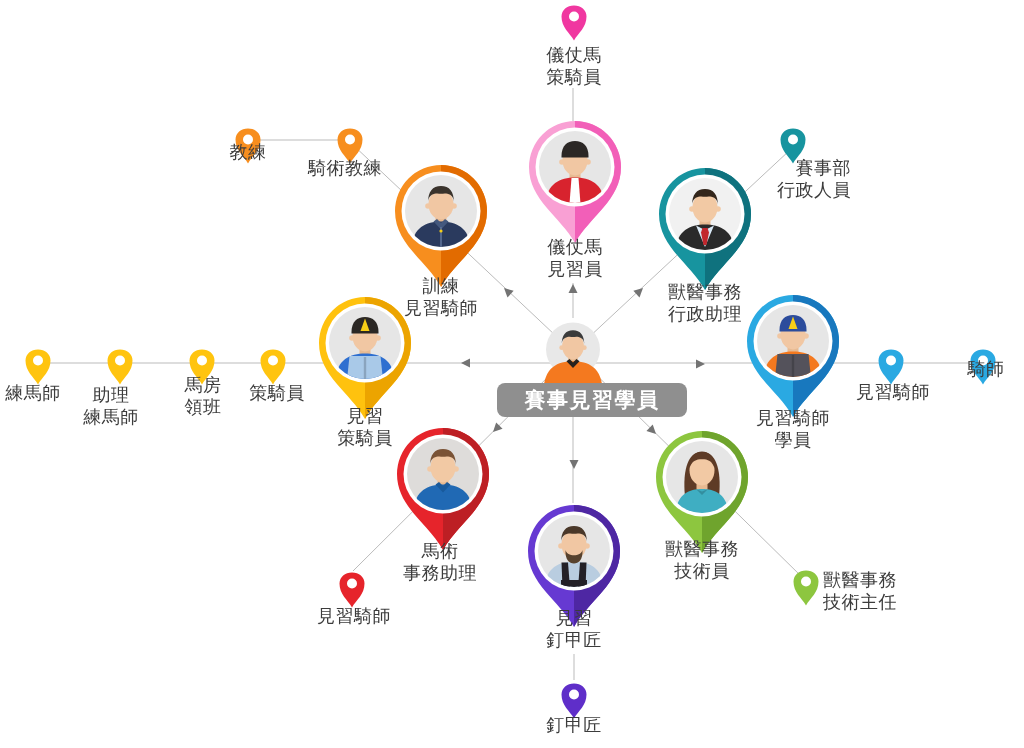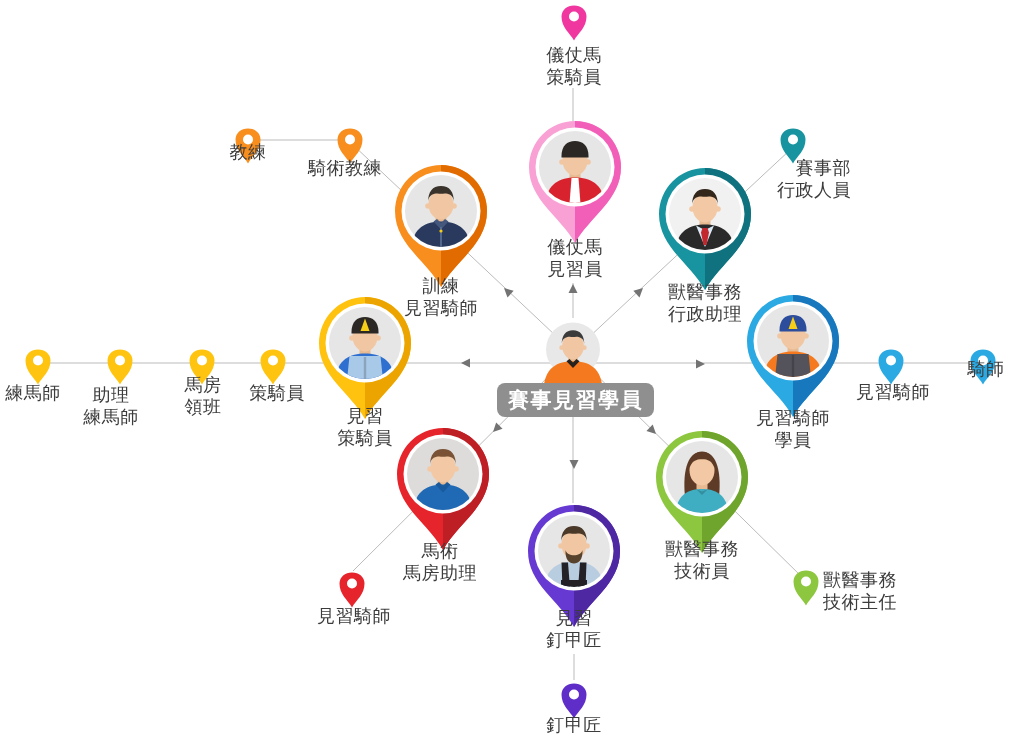--- a/index.html
+++ b/index.html
@@ -11,21 +11,21 @@
   #wires{position:absolute;left:0;top:0;}
   .pin,.spin{position:absolute;}
   .lbl{
     position:absolute;font-size:18px;line-height:22px;color:#3c3c3c;
     font-weight:500;letter-spacing:0.5px;white-space:pre-line;text-align:center;
     transform:translateX(-50%);
   }
   .lbl.left{transform:none;text-align:right;}
   .cavatar{position:absolute;left:533px;top:312px;}
   .badge{
-    position:absolute;left:497px;top:383px;width:157px;height:34px;
+    position:absolute;left:497px;top:383px;width:190px;height:34px;
     background:#8f8f8f;border-radius:8px;color:#ffffff;font-size:21px;
     font-weight:bold;letter-spacing:1.5px;display:flex;align-items:center;justify-content:center;
   }
 </style>
 </head>
 <body>
 
 <div class="canvas" id="stage">
   <svg id="wires" width="1024" height="748" viewBox="0 0 1024 748">
       <line x1="573" y1="88" x2="573" y2="121" stroke="#BBBBBB" stroke-width="1"></line>
@@ -252,21 +252,21 @@
             <circle cx="33" cy="41" r="2.8" fill="#F2C9A4"></circle>
             <circle cx="59" cy="41" r="2.8" fill="#F2C9A4"></circle>
             <ellipse cx="46" cy="39.5" rx="12.5" ry="15" fill="#F2C9A4"></ellipse>
             <path d="M33,38 C33,26.5 37.5,21 46,21 C54.5,21 59,26.5 59,38 C59,32.5 56.5,29.8 52.5,28.8 C49.5,28.1 47.8,28.8 46,28.8 C44.2,28.8 42.5,28.1 39.5,28.8 C35.5,29.8 33,32.5 33,38 Z" fill="#7A5336"></path>
             <path d="M17,83 C17,63 31,56.5 46,56.5 C61,56.5 75,63 75,83 Z" fill="#2069B4"></path>
             <path d="M38.5,56.5 L46,64.5 L53.5,56.5 L50,54 L46,58 L42,54 Z" fill="#185A9C"></path>
           </g>
   </svg>
       </div>
       <div class="lbl" style="left:440px;top:540px">馬術
-馬房助理</div>
+事務助理</div>
       <div class="spin" style="left:338px;top:570.5px">
         <svg width="28" height="38" viewBox="0 0 28 38">
     <path d="M14,36.5 C9.5,28.5 1.5,23.5 1.5,12.5 C1.5,6 7,1.5 14,1.5 C21,1.5 26.5,6 26.5,12.5 C26.5,23.5 18.5,28.5 14,36.5 Z" fill="#E6242B"></path>
     <circle cx="14" cy="12.5" r="5" fill="#ffffff"></circle>
   </svg>
       </div>
       <div class="lbl" style="left:354px;top:605px">見習騎師</div>
       <div class="pin" style="left:319px;top:297px">
         <svg width="92" height="124" viewBox="0 0 92 124">
     <defs>

